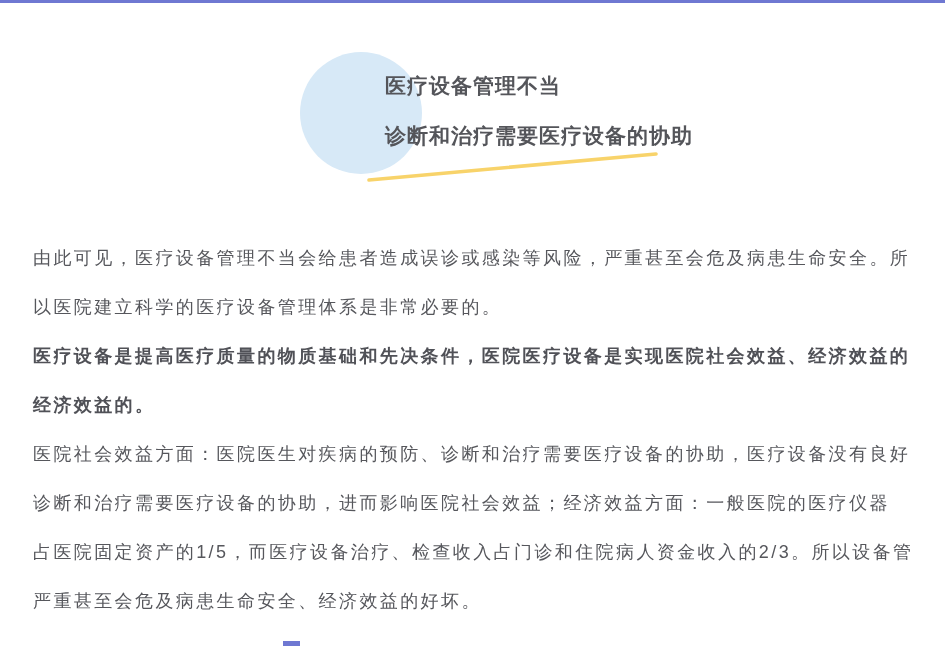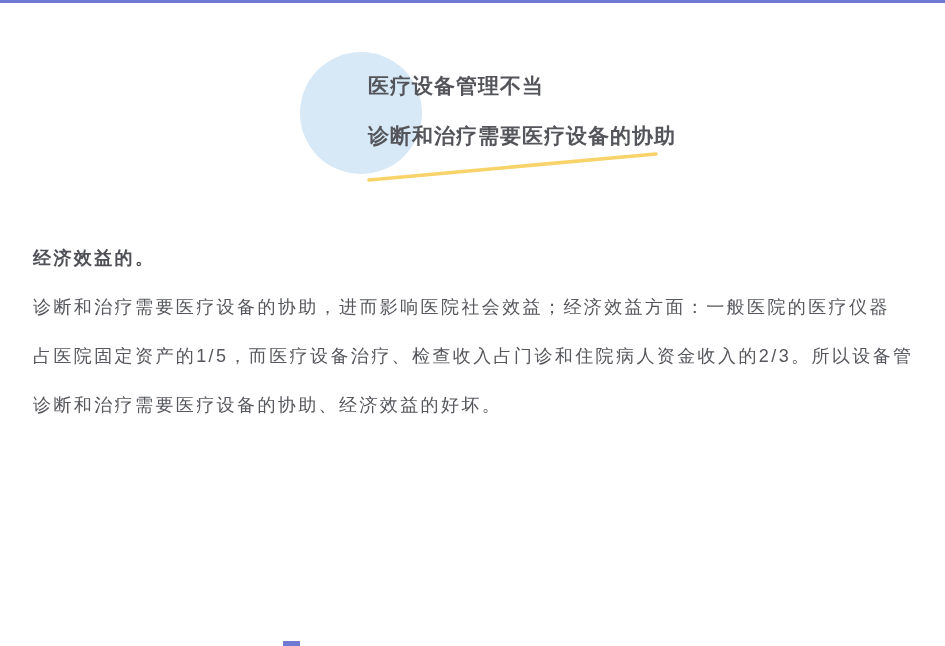--- a/index.html
+++ b/index.html
@@ -36,20 +36,21 @@
     z-index: 2;
   }
   .title-line {
     font-size: 21px;
     font-weight: bold;
     color: #54555a;
     letter-spacing: 1px;
     white-space: nowrap;
     height: 50px;
     line-height: 28px;
+    margin-left: 17px;
   }
   .underline-wrap {
     position: absolute;
     left: 366px; top: 150px;
     width: 294px; height: 34px;
     z-index: 1;
   }
   .article {
     position: absolute;
     left: 33px; top: 234px;
@@ -83,25 +84,31 @@
     <div class="title-line">诊断和治疗需要医疗设备的协助</div>
   </div>
 
   <div class="underline-wrap">
     <svg width="294" height="34" viewBox="0 0 294 34">
       <line id="underline-line" x1="3" y1="30" x2="290" y2="4" stroke="#f8d36a" stroke-width="3.6" stroke-linecap="round"></line>
     </svg>
   </div>
 
   <div class="article">
+    <div class="para normal">
+      <div class="line">由此可见，医疗设备管理不当会给患者造成误诊或感染等风险，严重甚至会危及病患生命安全。所</div>
+      <div class="line">以医院建立科学的医疗设备管理体系是非常必要的。</div>
+    </div>
     <div class="para bold">
+      <div class="line">医疗设备是提高医疗质量的物质基础和先决条件，医院医疗设备是实现医院社会效益、经济效益的</div>
       <div class="line">经济效益的。</div>
     </div>
     <div class="para normal">
+      <div class="line">医院社会效益方面：医院医生对疾病的预防、诊断和治疗需要医疗设备的协助，医疗设备没有良好</div>
       <div class="line">诊断和治疗需要医疗设备的协助，进而影响医院社会效益；经济效益方面：一般医院的医疗仪器</div>
       <div class="line">占医院固定资产的1/5，而医疗设备治疗、检查收入占门诊和住院病人资金收入的2/3。所以设备管</div>
-      <div class="line">诊断和治疗需要医疗设备的协助、经济效益的好坏。</div>
+      <div class="line">严重甚至会危及病患生命安全、经济效益的好坏。</div>
     </div>
   </div>
 
   <div class="bottom-mark" style="background: rgb(111, 120, 210);"></div>
 
 </div>
 
 </body></html>

